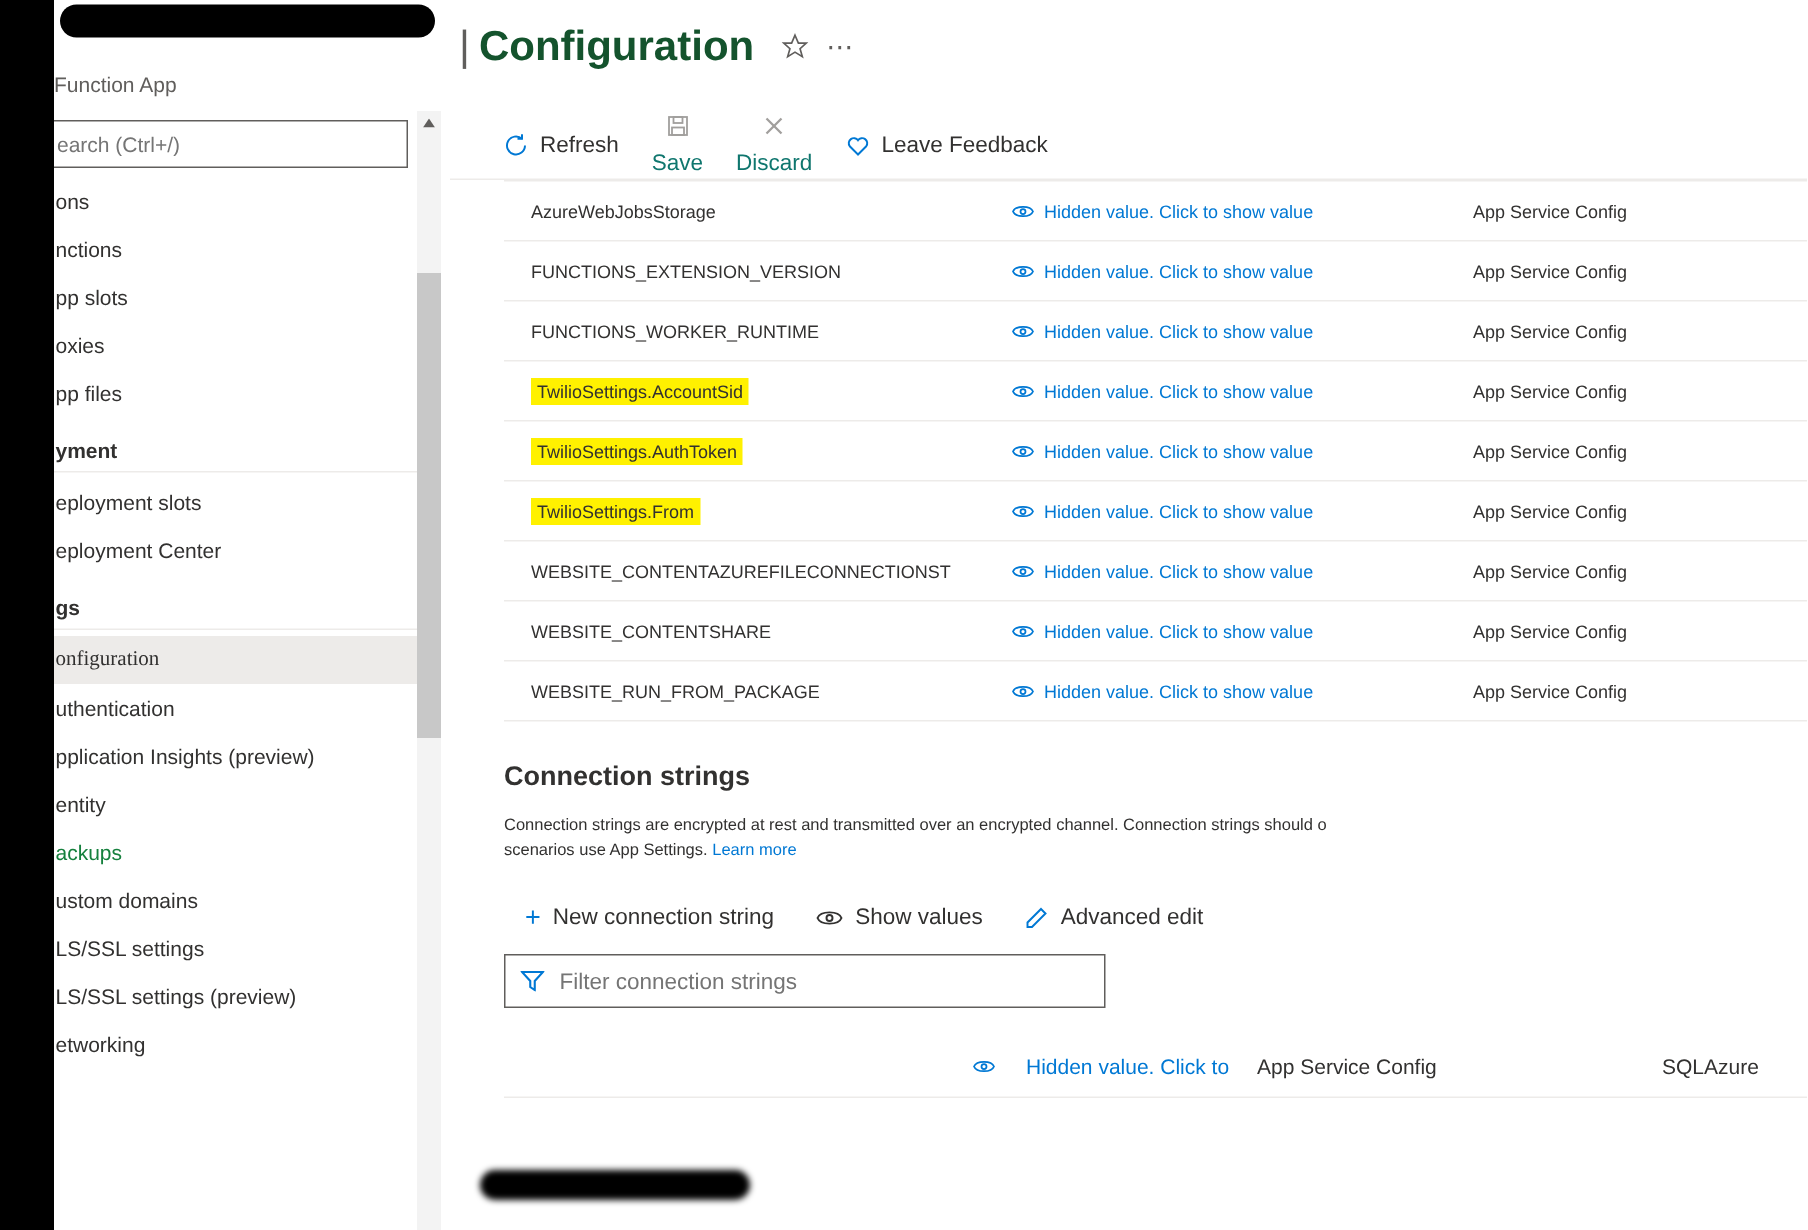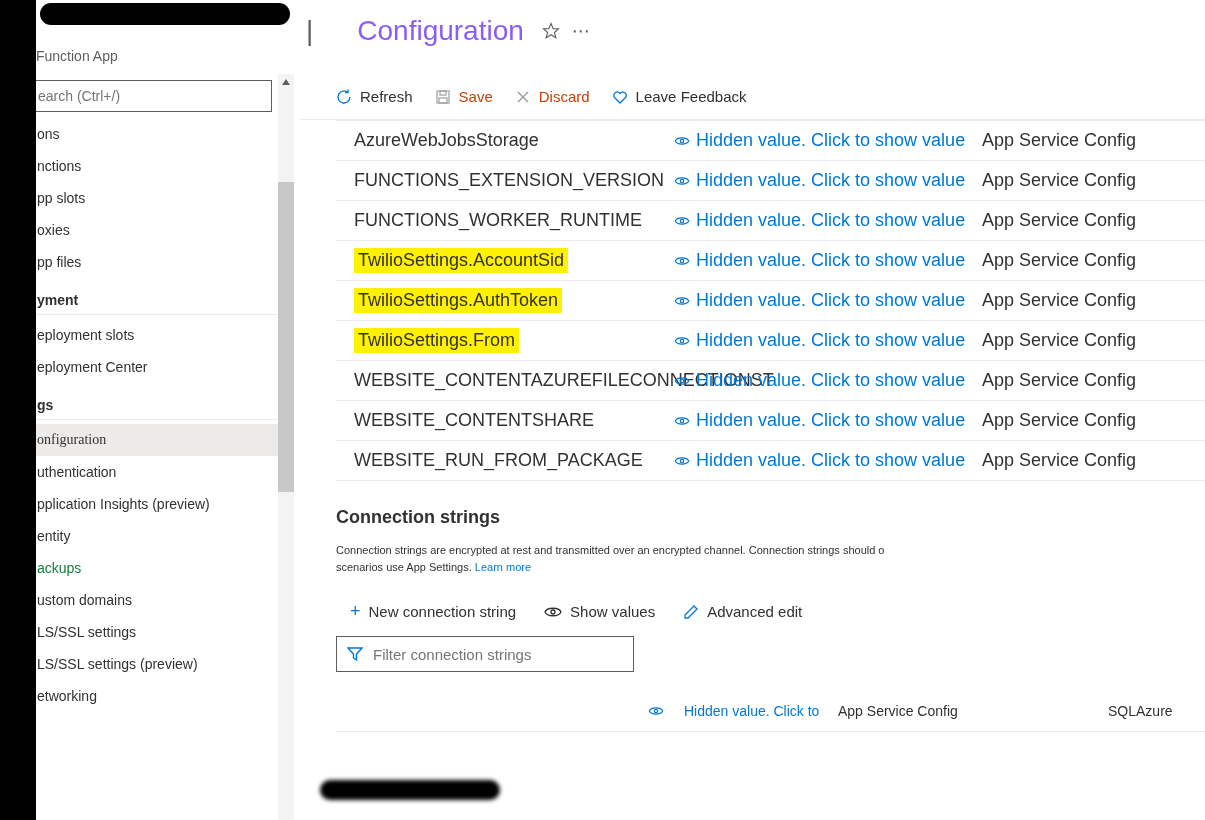--- a/index.html
+++ b/index.html
@@ -4,63 +4,63 @@
 <style>
 * { box-sizing: border-box; margin: 0; padding: 0; font-family: "Segoe UI", Arial, sans-serif; }
 body { width: 1205px; height: 820px; overflow: hidden; background: #fff; color: #323130; position: relative; }
 
 .blackout-left { position: absolute; left: 0; top: 0; width: 36px; height: 820px; background: #000; z-index: 50; }
 .blackout-top { position: absolute; left: 40px; top: 3px; width: 250px; height: 22px; background: #000; border-radius: 11px; z-index: 50; }
 .blackout-conn { position: absolute; left: 320px; top: 780px; width: 180px; height: 20px; background: #000; border-radius: 10px; filter: blur(2px); z-index: 50; }
 
 .header { position: absolute; left: 0; top: 0; right: 0; height: 62px; display: flex; align-items: center; padding-left: 300px; }
 .header-pipe { font-size: 28px; font-weight: 300; color: #605e5c; margin: 0 6px 0 6px; }
-.header-title { font-size: 28px; font-weight: 400; color: #8b5cf6; margin-left: 38px; }
+.header-title { font-size: 28px; font-weight: 700; color: #14532d; }
 .header-star { margin-left: 18px; color: #605e5c; cursor: pointer; }
 .header-more { margin-left: 12px; color: #605e5c; font-size: 18px; cursor: pointer; }
 .header-sub { position: absolute; left: 36px; top: 48px; font-size: 14px; color: #605e5c; }
 
 .sidebar { position: absolute; left: 29px; top: 74px; width: 252px; height: 746px; border-right: 1px solid #edebe9; background: #fff; }
 .sidebar-scrollbar { position: absolute; right: -14px; top: 0; width: 16px; height: 100%; background: #f3f3f3; }
 .sidebar-scrollbar-up { position: absolute; top: 0; width: 16px; height: 16px; display:flex;align-items:center;justify-content:center; }
 .sidebar-scrollbar-thumb { position: absolute; top: 108px; width: 16px; height: 310px; background: #c8c8c8; }
 .search-row { padding: 6px 8px 6px 0; display: flex; align-items: center; position: relative; }
 .search-box { flex: 1; height: 32px; border: 1px solid #605e5c; padding: 0 8px; font-size: 14px; }
 .collapse-chev { position: absolute; right: -14px; top: 12px; color: #605e5c; cursor: pointer; }
 
 .nav-item { padding: 8px 8px 8px 8px; font-size: 14px; color: #323130; cursor: pointer; white-space: nowrap; overflow: hidden; }
 .nav-item.selected { background: #edebe9; font-family: Liberation Serif, serif; }
 .nav-item.disabled { color: #15803d; }
 .nav-group { padding: 14px 8px 6px 8px; font-size: 14px; font-weight: 600; color: #323130; border-bottom: 1px solid #edebe9; margin-bottom: 4px; }
 
 .main { position: absolute; left: 300px; top: 74px; right: 0; height: 746px; overflow: hidden; }
 .toolbar { height: 46px; display: flex; align-items: center; gap: 22px; padding-left: 36px; border-bottom: 1px solid #edebe9; }
 .tool-btn { display: flex; align-items: center; gap: 8px; font-size: 15px; color: #323130; cursor: pointer; }
-.tool-btn.disabled { color: #c2410c; }
+.tool-btn.disabled { color: #0f766e; flex-direction: column; }
 .tool-icon { width: 16px; height: 16px; display: inline-flex; align-items: center; justify-content: center; }
 
 .content { position: absolute; left: 0; top: 46px; right: 0; bottom: 0; overflow: hidden; }
 .content-inner { padding-left: 36px; }
 
 .settings-table { border-top: 1px solid #edebe9; }
-.settings-row { display: flex; align-items: center; height: 40px; border-bottom: 1px solid #edebe9; font-size: 18px; }
+.settings-row { display: flex; align-items: center; height: 40px; border-bottom: 1px solid #edebe9; font-size: 12px; }
 .cell-name { width: 338px; padding-left: 18px; }
 .cell-value { width: 308px; color: #0078d4; display: flex; align-items: center; gap: 6px; cursor: pointer; }
 .cell-source { flex: 1; }
 .highlight { background: #fff100; display: inline-block; padding: 2px 4px; }
 
 .section-title { font-size: 18px; font-weight: 600; margin: 26px 0 14px 0; }
 .section-desc { font-size: 11px; color: #323130; line-height: 1.5; margin-bottom: 4px; }
 .link { color: #0078d4; cursor: pointer; }
 
 .cs-toolbar { display: flex; align-items: center; gap: 28px; margin: 26px 0 14px 14px; }
 .cs-btn { display: flex; align-items: center; gap: 8px; font-size: 15px; cursor: pointer; }
 .cs-btn .plus { color: #0078d4; font-size: 18px; font-weight: 400; }
 
-.filter-box { width: 298px; height: 36px; border: 1px solid #605e5c; display: flex; align-items: center; padding: 0 10px; gap: 10px; margin-bottom: 18px; }
+.filter-box { width: 401px; height: 36px; border: 1px solid #605e5c; display: flex; align-items: center; padding: 0 10px; gap: 10px; margin-bottom: 18px; }
 .filter-box input { border: none; outline: none; font-size: 15px; flex: 1; color: #605e5c; }
 
 .cs-header-row { display: flex; align-items: center; height: 36px; font-size: 14px; font-weight: 600; border-bottom: 1px solid #edebe9; }
 .cs-cell-name { width: 312px; padding-left: 14px; }
 .cs-cell-value { width: 190px; }
 .cs-cell-source { width: 270px; }
 .cs-cell-type { flex: 1; }
 
 .cs-data-row { display: flex; align-items: center; height: 42px; font-size: 14px; border-bottom: 1px solid #edebe9; }
 .cs-data-row .cs-cell-value { color: #0078d4; display: flex; align-items: center; gap: 20px; cursor: pointer; }

